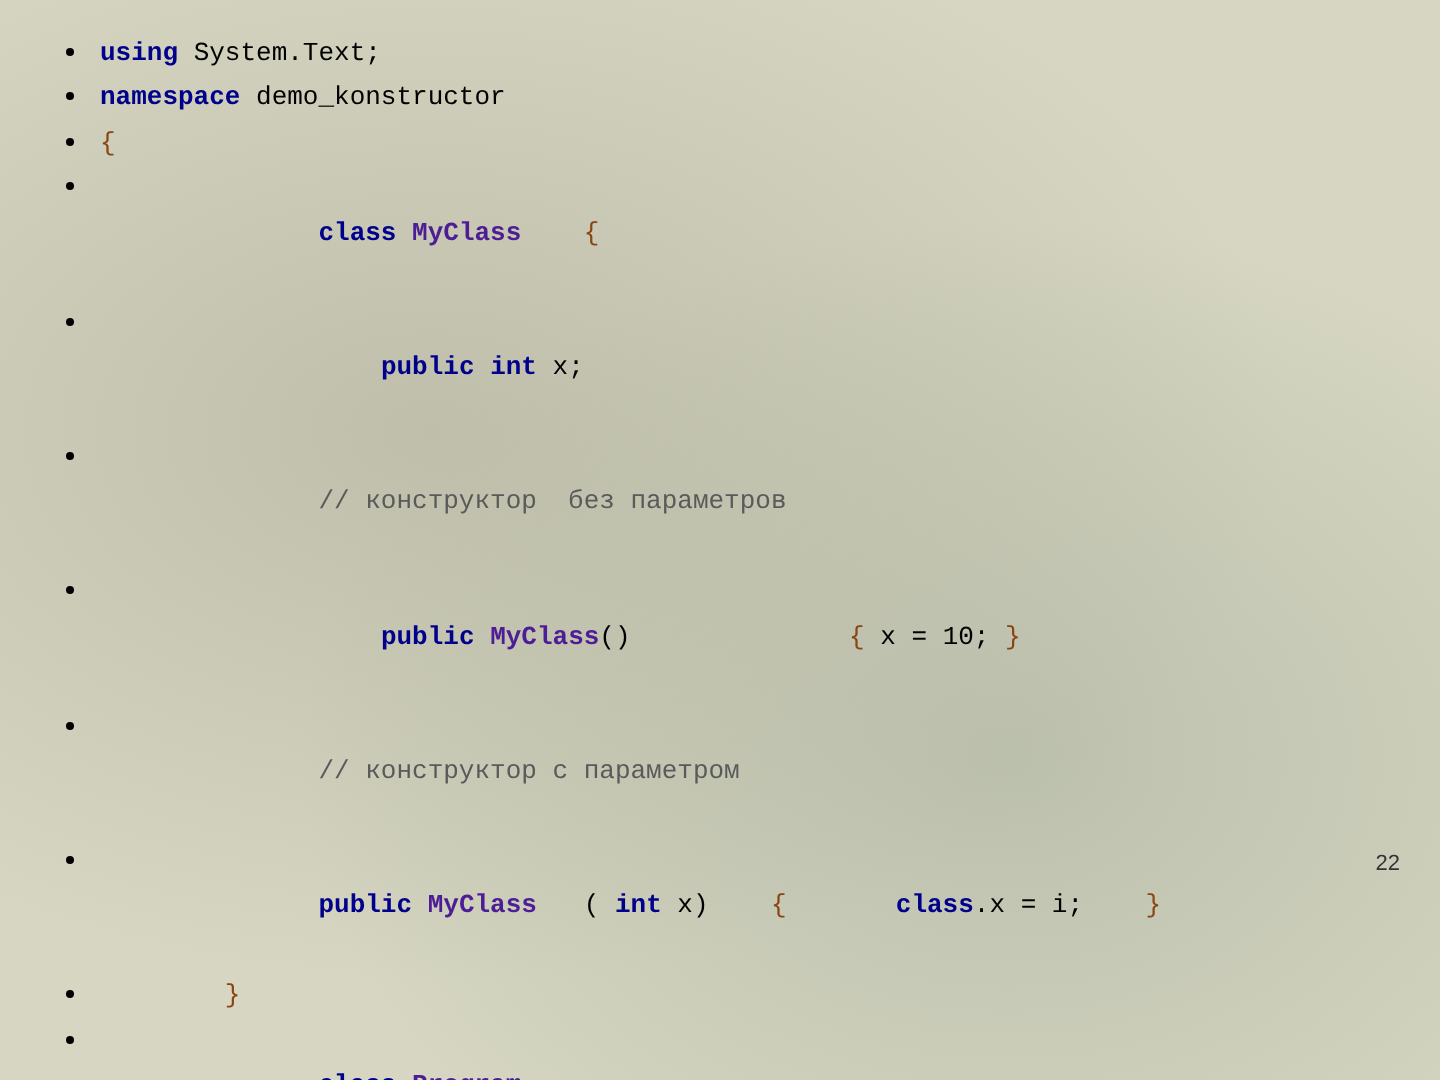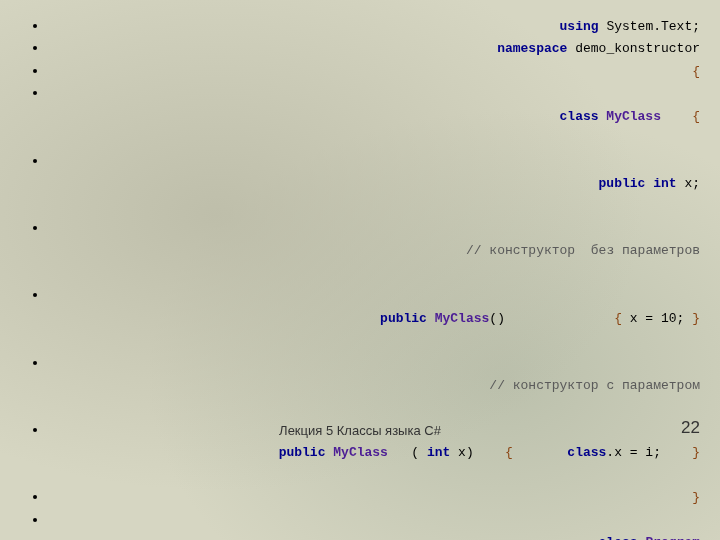--- a/index.html
+++ b/index.html
@@ -16,21 +16,20 @@
       position: relative;
     }
 
     .slide {
       width: 720px;
       height: 448px;
       position: relative;
       display: flex;
       flex-direction: column;
       padding: 10px 20px 64px 20px;
-      text-align: right;
     }
 
     .content-area {
       flex: 1;
       display: flex;
       flex-direction: column;
       justify-content: flex-start;
       padding-top: 5px;
     }
 
@@ -67,21 +66,21 @@
       justify-content: center;
       align-items: center;
       font-size: 13px;
       color: #333;
     }
 
     .page-number {
       position: absolute;
       bottom: 10px;
       right: 20px;
-      font-size: 17px;
+      font-size: 11px;
       color: #333;
     }
   </style>
 </head>
 <body>
 
 <div class="slide">
   <div class="content-area">
     <ul class="code-list">
 
@@ -139,17 +138,14 @@
 
       <li>
         <span class="code-line">
           &nbsp;&nbsp;&nbsp;&nbsp;<span class="keyword">class</span> <span class="class-name">Program</span>
         </span>
       </li>
 
     </ul>
   </div>
 
-  <div class="footer">
-    <span>Лекция 5 Классы языка C#</span>
-  </div>
   <div class="page-number">22</div>
 </div>
 
 </body></html>

